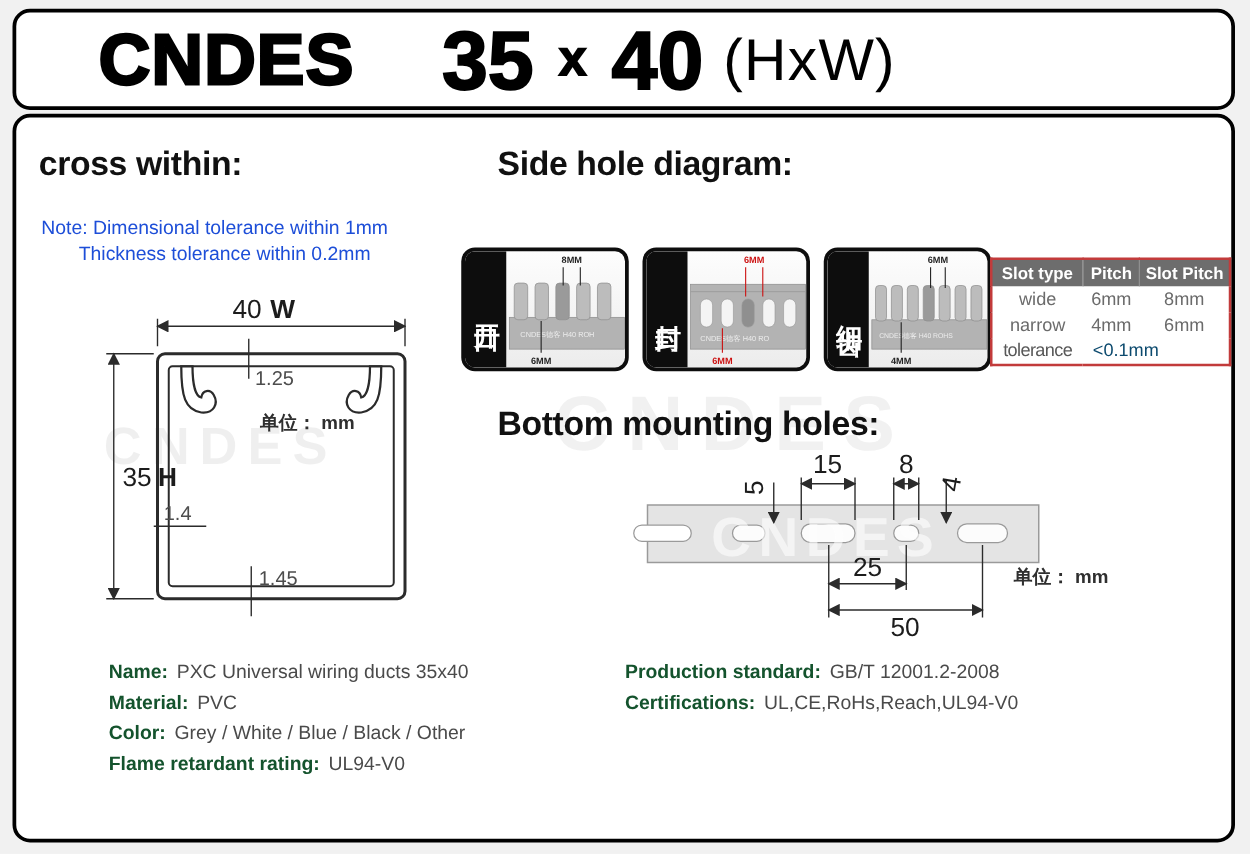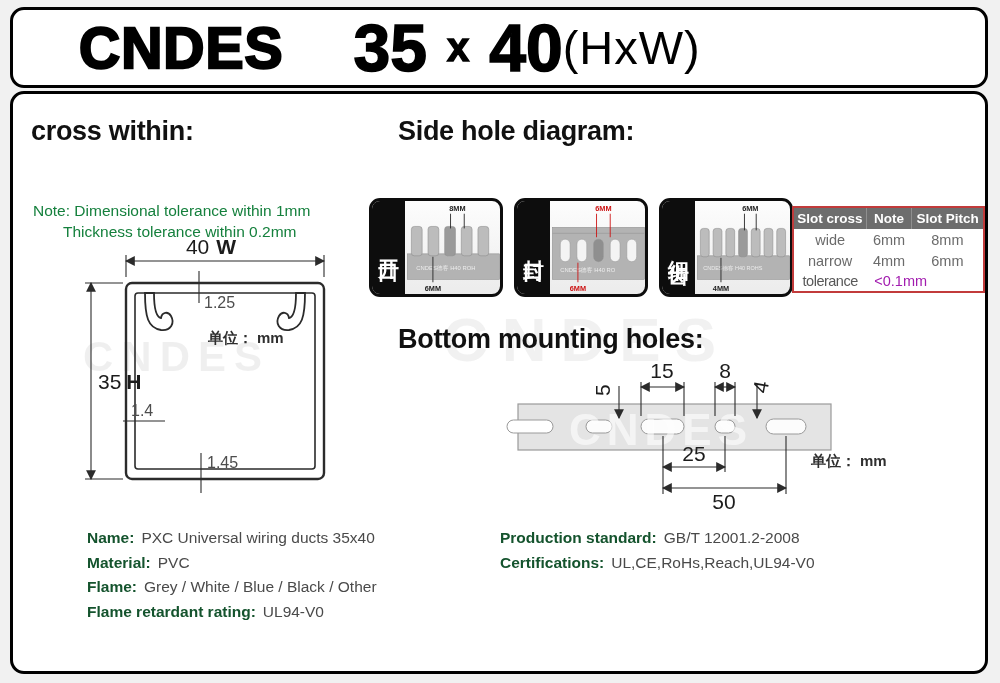--- a/index.html
+++ b/index.html
@@ -20,27 +20,27 @@
     display:flex; align-items:center; padding-left:66px; }
   .main-panel  { left:10px; top:91px; width:978px; height:583px; }
 
   
   .brand { font-size:57px; font-weight:bold; color:#000;
     -webkit-text-stroke:2.4px #000; letter-spacing:1px; margin-right:70px; }
   .size-num { font-size:66px; font-weight:bold; color:#000;
     -webkit-text-stroke:1.6px #000; }
   .size-x { font-size:40px; font-weight:bold; color:#000;
     -webkit-text-stroke:1.4px #000; margin:0 20px; }
-  .suffix { font-size:47px; font-weight:normal; color:#000; 
+  .suffix { font-size:47px; font-weight:normal; color:#000; margin-left:16px;
     letter-spacing:1px; }
 
   
   .h2 { position:absolute; font-size:27px; font-weight:bold; color:#111;
     letter-spacing:-0.3px; white-space:nowrap; }
-  .note { position:absolute; font-size:15.5px; color:#15803d; line-height:21px;margin-top:28px; }
+  .note { position:absolute; font-size:15.5px; color:#1d4ed8; line-height:21px; }
   .note .ind { padding-left:30px; }
 
   
   .xsec-svg  { position:absolute; left:48px;  top:137px; }
   .bmh-svg   { position:absolute; left:468px; top:266px; }
   svg text { font-family:"Liberation Sans","DejaVu Sans",sans-serif; }
   .ln  { stroke:#2b2b2b; stroke-width:2.4; fill:none; }
   .ln1 { stroke:#2b2b2b; stroke-width:1.6; fill:none; }
   .dln { stroke:#2b2b2b; stroke-width:1.1; fill:none; }
   .dimtxt { fill:#4d4d4d; font-size:16px; }
@@ -64,21 +64,21 @@
     border-collapse:collapse; border:2px solid #c23b3b;
     font-size:13.5px; table-layout:fixed; }
   .slot-table th { background:#6d6d6d; color:#fff; font-weight:bold;
     padding:3px 2px; text-align:center; }
   .slot-table th + th { border-left:1px solid #8f8f8f; }
   .slot-table td { color:#6b6b6b; font-size:14.5px; text-align:center;
     padding:0px 2px; height:21px;margin-left:43px; }
   .slot-table .c1 { width:74px; } .slot-table .c2 { width:46px; }
   .slot-table .c3 { width:74px; }
   .slot-table .tol-label { letter-spacing:-0.5px; color:#585858; }
-  .slot-table .tol-val { text-align:left; padding-left:8px; color:#a21caf; }
+  .slot-table .tol-val { text-align:left; padding-left:8px; color:#0c4a6e; }
 
   
   .specs { position:absolute; font-size:15.5px; }
   .specs-left  { left:74px;  top:432px; }
   .specs-right { left:487px; top:432px; }
   .spec-row { height:24.6px; line-height:24.6px; white-space:nowrap; }
   .spec-label { font-weight:bold; color:#14532d; margin-right:7px; }
   .spec-value { color:#4a4a4a; }
 
   
@@ -215,22 +215,22 @@
             <line x1="26" y1="83" x2="26" y2="58" stroke-width="0.9" stroke="#222222"></line>
             <text x="26" y="92" text-anchor="middle" font-size="7.5" font-weight="bold" fill="#222222">4MM</text>
           </svg>
         </div>
       </div>
     </div>
 
     <table class="slot-table">
       <thead>
         <tr>
-          <th class="c1">Slot cross</th>
-          <th class="c2">Note</th>
+          <th class="c1">Slot type</th>
+          <th class="c2">Pitch</th>
           <th class="c3">Slot Pitch</th>
         </tr>
       </thead>
       <tbody>
         <tr>
           <td>wide</td>
           <td>6mm</td>
           <td>8mm</td>
         </tr>
         <tr>
@@ -293,21 +293,21 @@
     </svg>
 
     <div class="specs specs-left">
       <div class="spec-row">
         <span class="spec-label">Name:</span><span class="spec-value">PXC Universal wiring ducts 35x40</span>
       </div>
       <div class="spec-row">
         <span class="spec-label">Material:</span><span class="spec-value">PVC</span>
       </div>
       <div class="spec-row">
-        <span class="spec-label">Flame:</span><span class="spec-value">Grey / White / Blue / Black / Other</span>
+        <span class="spec-label">Color:</span><span class="spec-value">Grey / White / Blue / Black / Other</span>
       </div>
       <div class="spec-row">
         <span class="spec-label">Flame retardant rating:</span><span class="spec-value">UL94-V0</span>
       </div>
     </div>
 
     <div class="specs specs-right">
       <div class="spec-row">
         <span class="spec-label">Production standard:</span><span class="spec-value">GB/T 12001.2-2008</span>
       </div>

